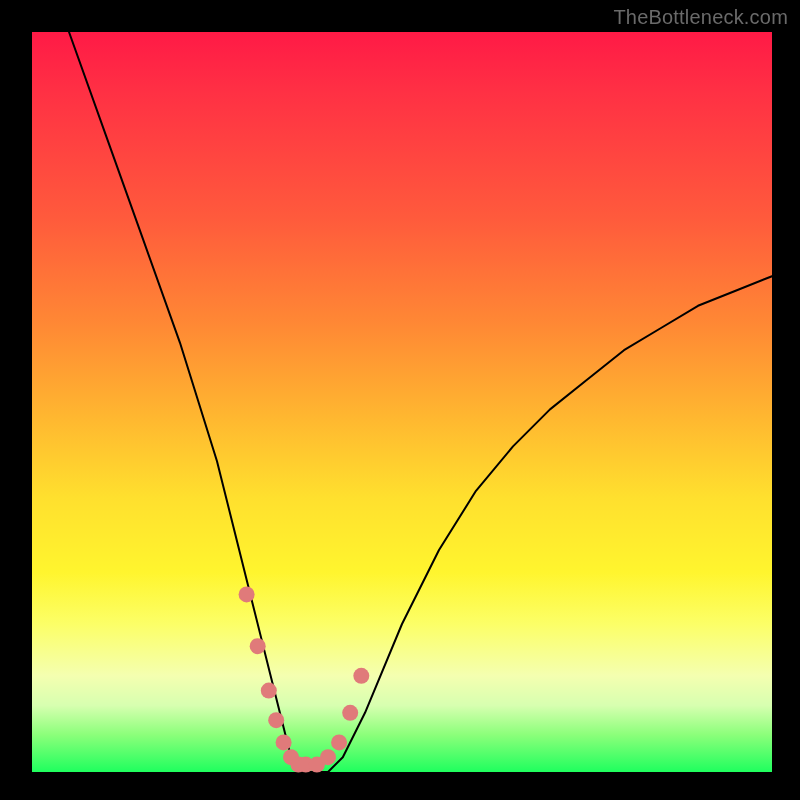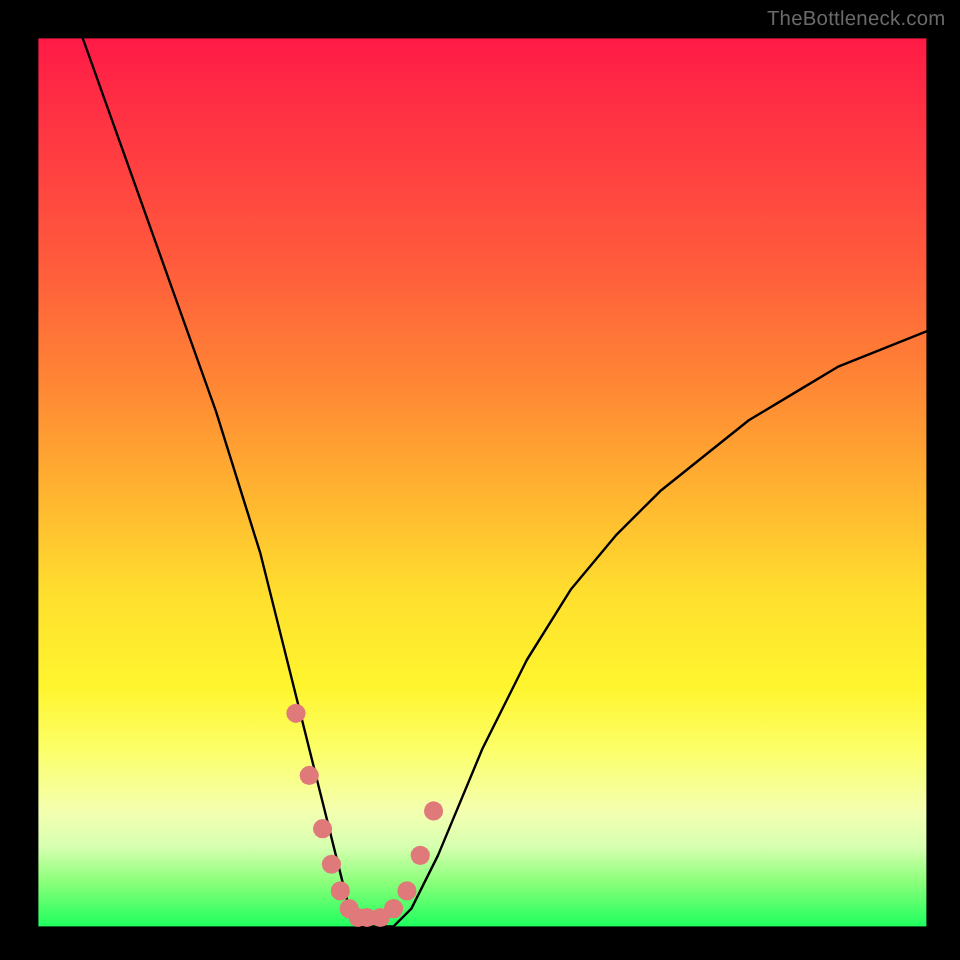--- a/index.html
+++ b/index.html
@@ -57,21 +57,21 @@
   }
   .marker {
     fill: #e07a7a;
     stroke: none;
   }
   .watermark {
     position: absolute;
     top: 6px;
     right: 12px;
     color: #6a6a6a;
-    font-size: 17px;
+    font-size: 20px;
     font-weight: 500;
     letter-spacing: 0.2px;
     user-select: none;
   }
 </style>
 </head>
 <body>
 
 <div class="frame">
   <div class="watermark">TheBottleneck.com</div>

